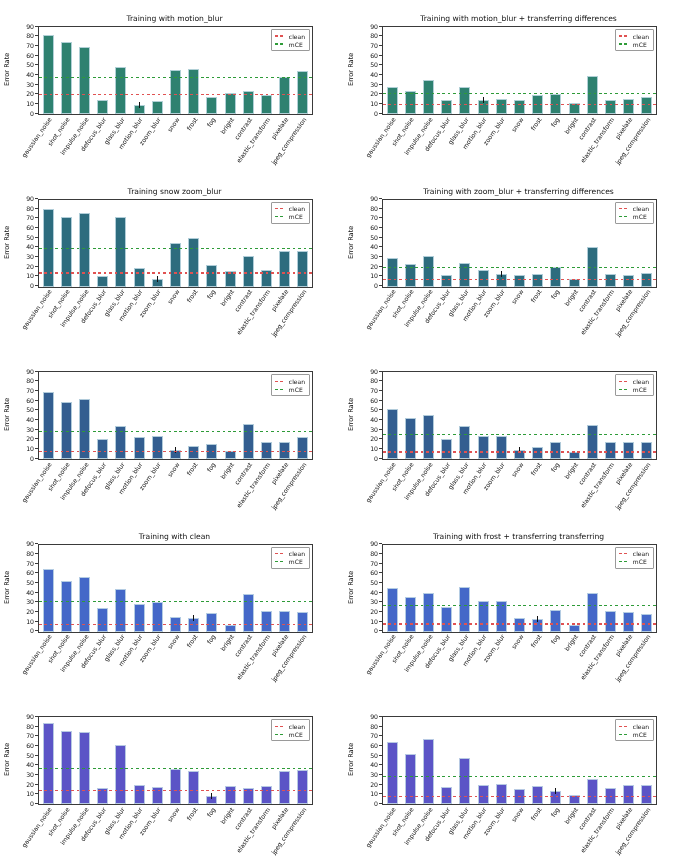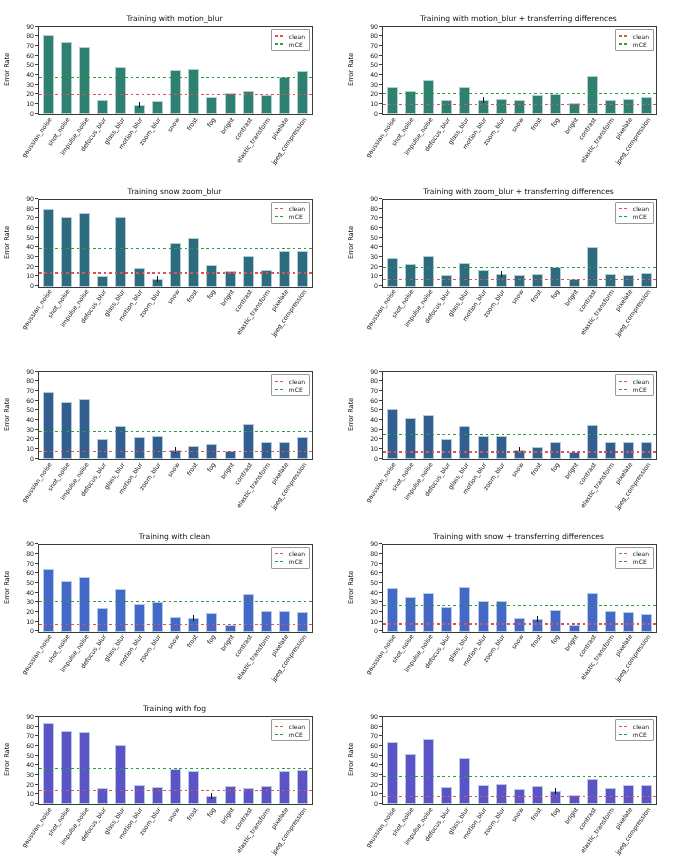--- a/index.html
+++ b/index.html
@@ -541,21 +541,21 @@
         <div class="xlab" style="right: 118.3px;">frost</div>
         <div class="xlab" style="right: 100.1px;">fog</div>
         <div class="xlab" style="right: 81.9px;">bright</div>
         <div class="xlab" style="right: 63.7px;">contrast</div>
         <div class="xlab" style="right: 45.5px;">elastic_transform</div>
         <div class="xlab" style="right: 27.3px;">pixelate</div>
         <div class="xlab" style="right: 9.1px;">jpeg_compression</div>
       </div>
     </div>
     <div class="cell">
-      <div class="title">Training with snow + transferring differences</div>
+      <div class="title">Training with frost + transferring transferring</div>
       <div class="ylab">Error Rate</div>
       <div class="ytick-label" style="top: 101.5px;">0</div>
       <div class="ytick-mark" style="top: 104.5px;"></div>
       <div class="ytick-label" style="top: 91.8333px;">10</div>
       <div class="ytick-mark" style="top: 94.8333px;"></div>
       <div class="ytick-label" style="top: 82.1667px;">20</div>
       <div class="ytick-mark" style="top: 85.1667px;"></div>
       <div class="ytick-label" style="top: 72.5px;">30</div>
       <div class="ytick-mark" style="top: 75.5px;"></div>
       <div class="ytick-label" style="top: 62.8333px;">40</div>
@@ -612,21 +612,20 @@
         <div class="xlab" style="right: 118.3px;">frost</div>
         <div class="xlab" style="right: 100.1px;">fog</div>
         <div class="xlab" style="right: 81.9px;">bright</div>
         <div class="xlab" style="right: 63.7px;">contrast</div>
         <div class="xlab" style="right: 45.5px;">elastic_transform</div>
         <div class="xlab" style="right: 27.3px;">pixelate</div>
         <div class="xlab" style="right: 9.1px;">jpeg_compression</div>
       </div>
     </div>
     <div class="cell">
-      <div class="title">Training with fog</div>
       <div class="ylab">Error Rate</div>
       <div class="ytick-label" style="top: 101.5px;">0</div>
       <div class="ytick-mark" style="top: 104.5px;"></div>
       <div class="ytick-label" style="top: 91.8333px;">10</div>
       <div class="ytick-mark" style="top: 94.8333px;"></div>
       <div class="ytick-label" style="top: 82.1667px;">20</div>
       <div class="ytick-mark" style="top: 85.1667px;"></div>
       <div class="ytick-label" style="top: 72.5px;">30</div>
       <div class="ytick-mark" style="top: 75.5px;"></div>
       <div class="ytick-label" style="top: 62.8333px;">40</div>

